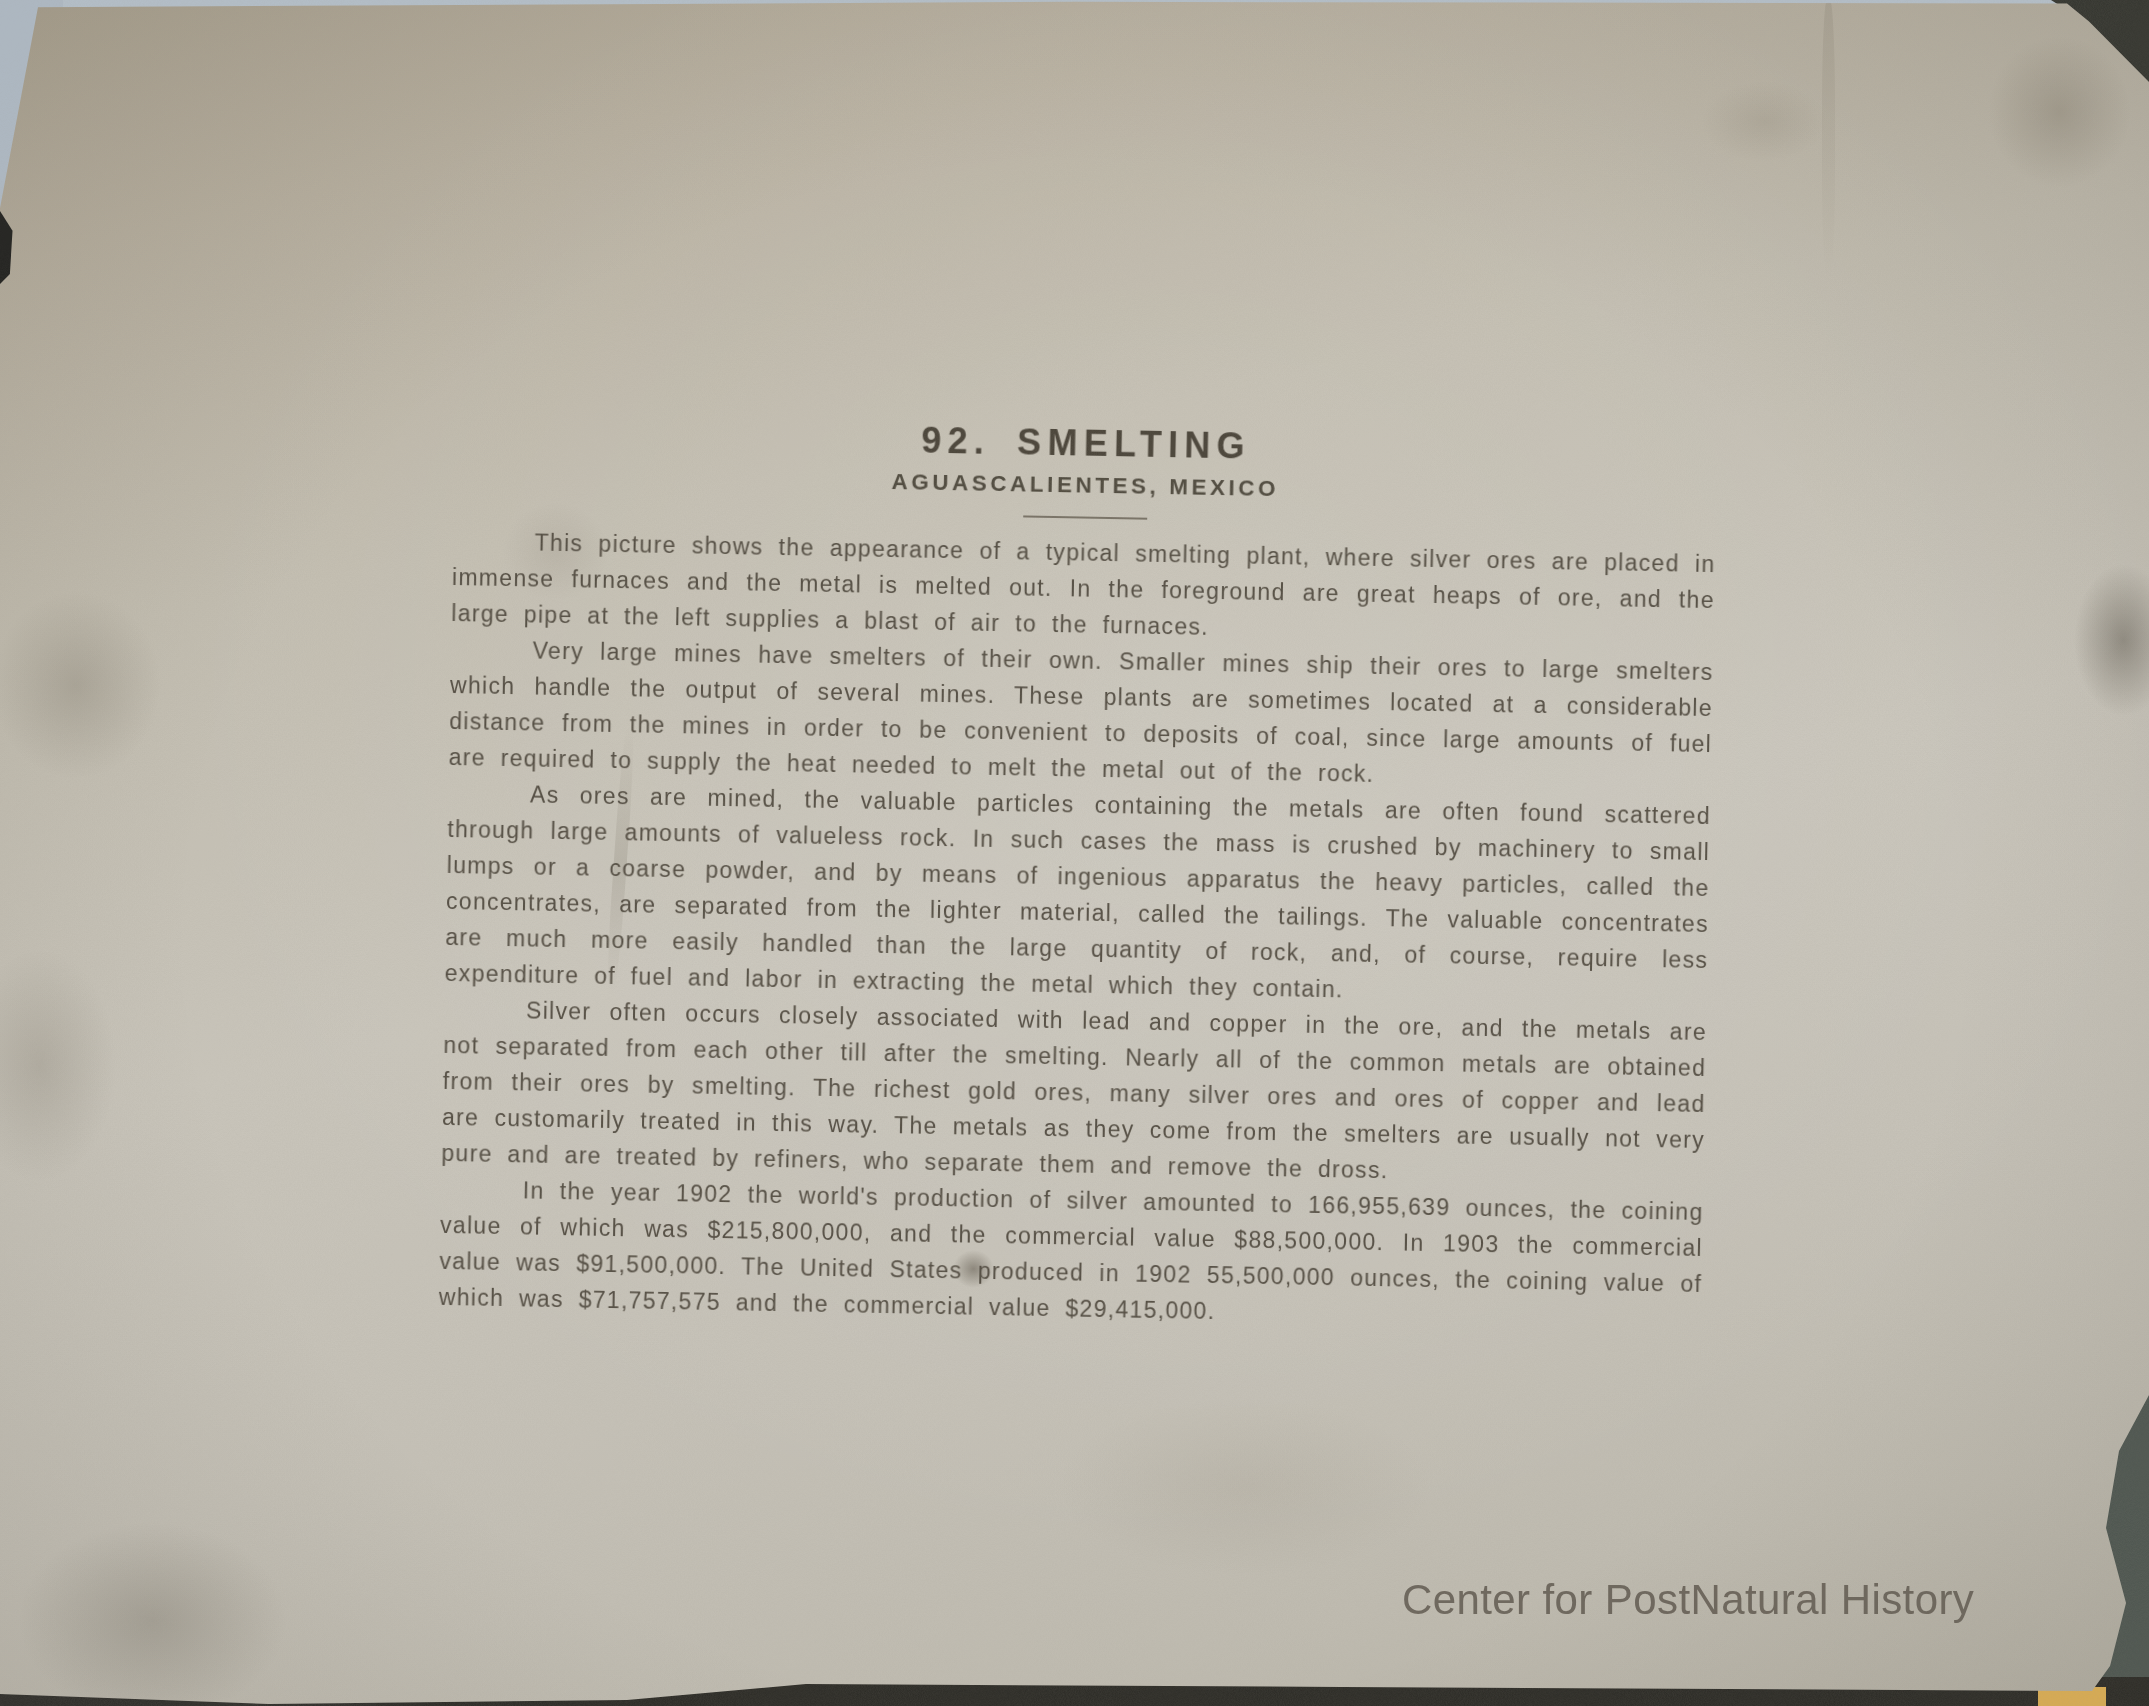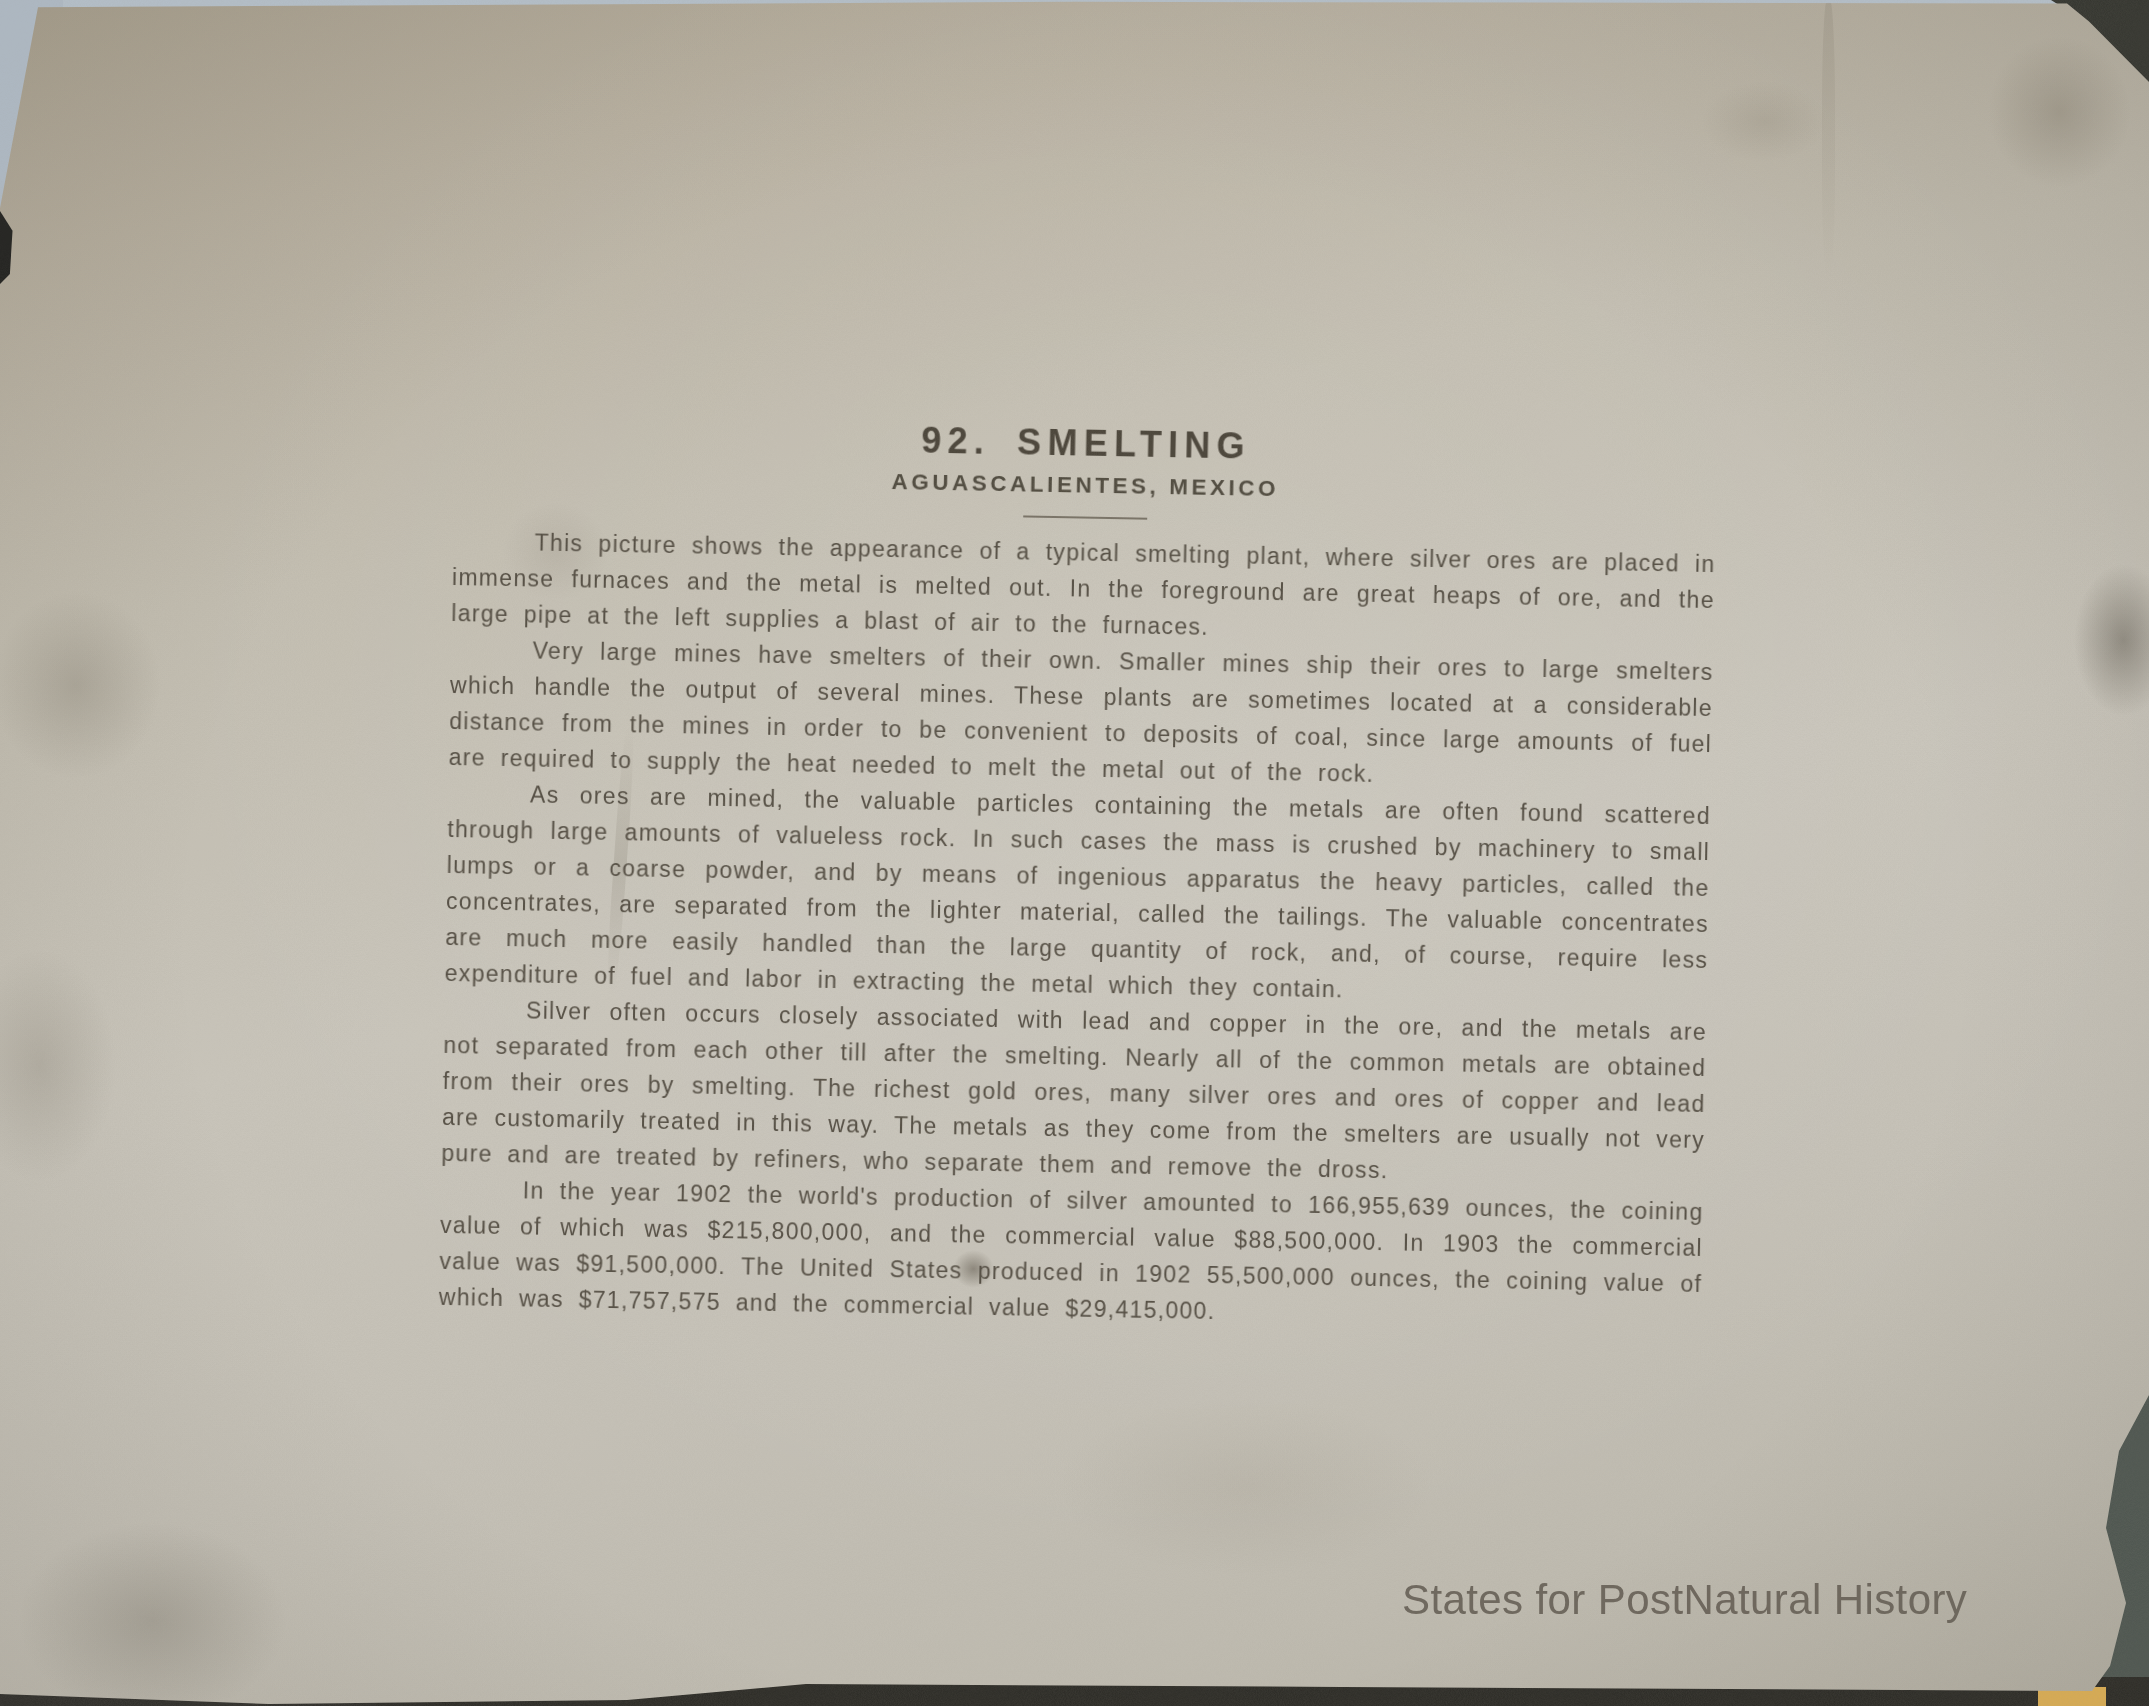--- a/index.html
+++ b/index.html
@@ -111,16 +111,16 @@
   <div class="bg-left-notch"></div>
 
   <svg id="grain" xmlns="http://www.w3.org/2000/svg" width="2149" height="1706" viewBox="0 0 2400 1905">
     <filter id="g">
       <feTurbulence type="fractalNoise" baseFrequency="0.9" numOctaves="2" stitchTiles="stitch"></feTurbulence>
       <feColorMatrix type="matrix" values="0 0 0 0 0.35  0 0 0 0 0.33  0 0 0 0 0.28  0 0 0 0.9 0"></feColorMatrix>
     </filter>
     <rect width="2400" height="1905" filter="url(#g)"></rect>
   </svg>
 
-  <div id="watermark">States for PostNatural History</div>
+  <div id="watermark">Center for PostNatural History</div>
 
 </div>
 
 
 </body></html>

